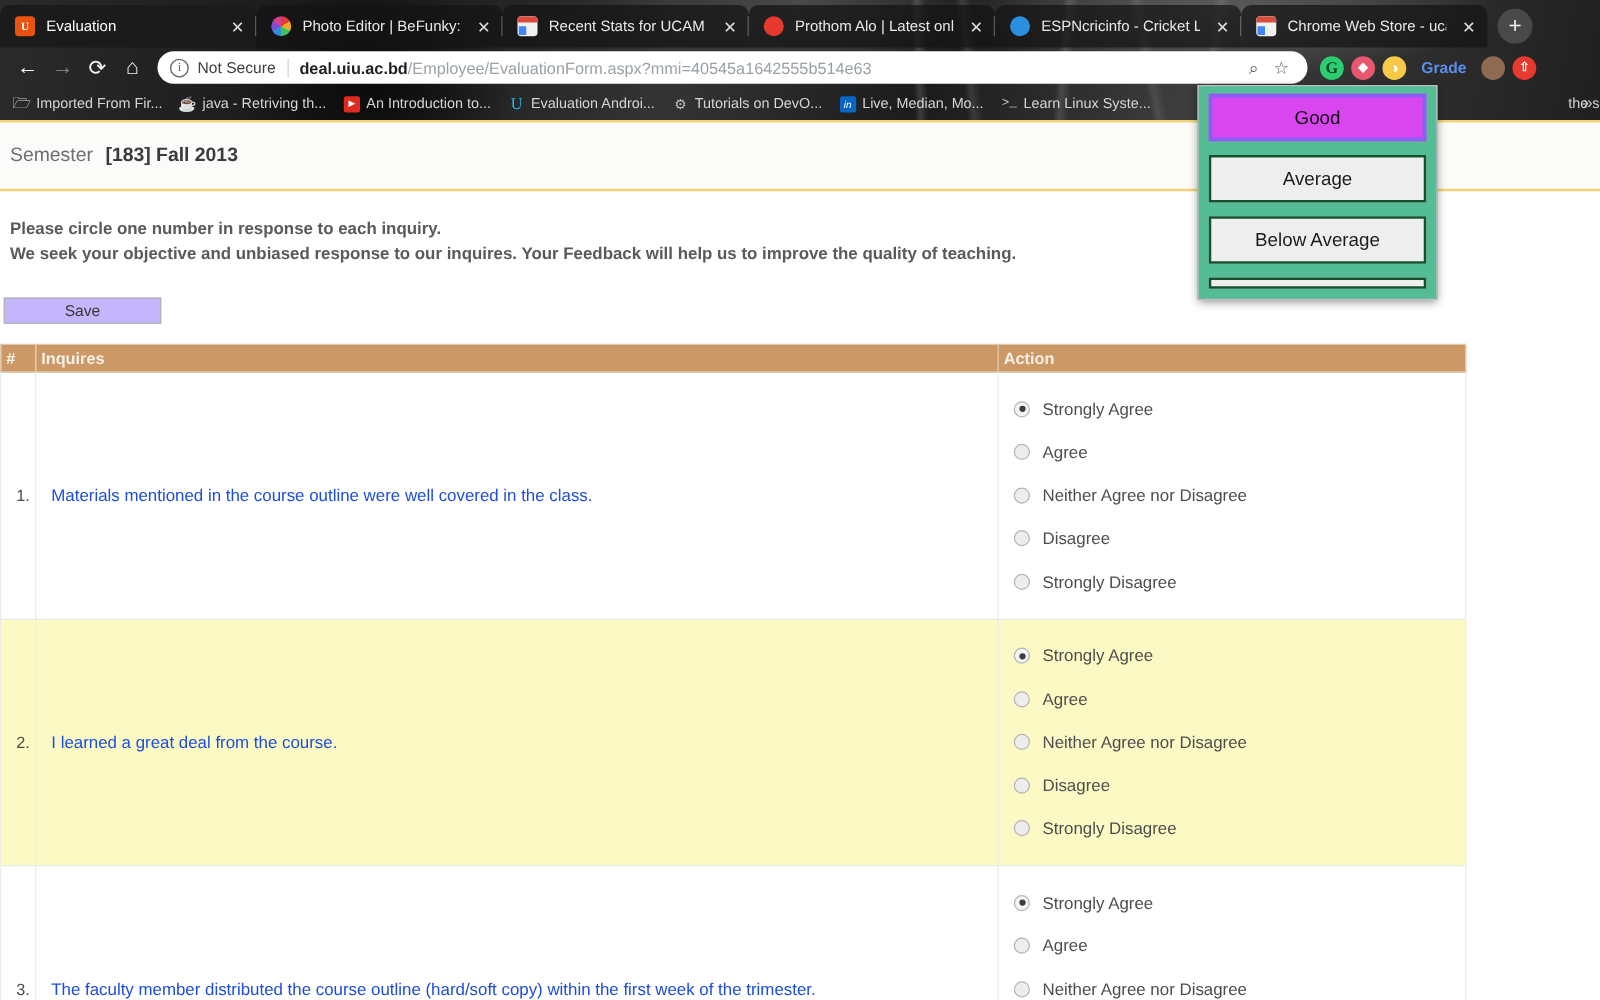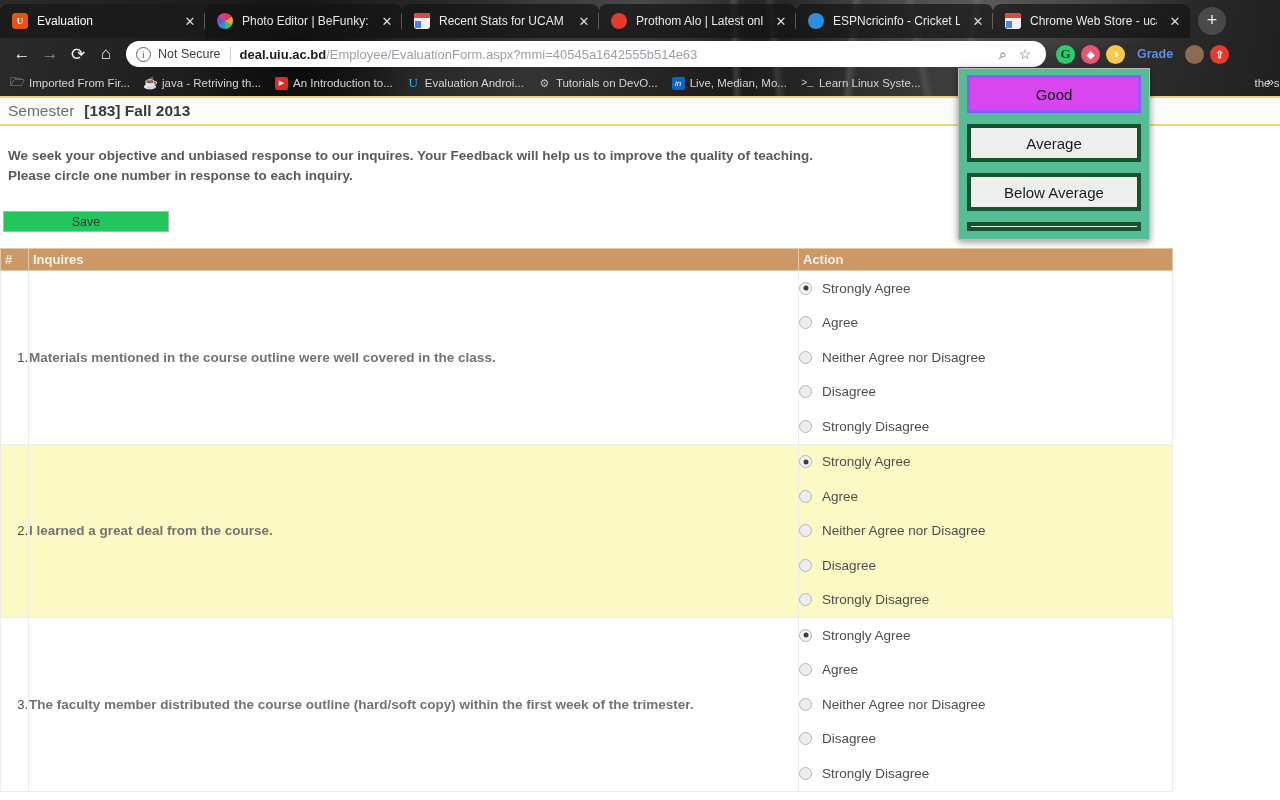--- a/index.html
+++ b/index.html
@@ -202,21 +202,21 @@
   }
 
   
   #page {
     position: absolute; top: 96px; left: 0;
     width: 1280px; height: 704px;
     background: #ffffff;
     overflow: hidden;
   }
   #semesterbar {
-    height: 30px;
+    height: 57px;
     border-top: 2px solid #f2d37a;
     border-bottom: 2px solid #f2d37a;
     background: #fbfbf9;
     display: flex; align-items: center;
     padding-left: 8px;
     gap: 10px;
   }
   .lbl-muted { font-size: 15.5px; color: #6e6e6e; }
   .lbl-strong { font-size: 15.5px; color: #3a3a3a; font-weight: bold; }
   #grade-wrap { display: flex; align-items: center; gap: 10px; margin-left: 62px; }
@@ -236,23 +236,23 @@
   }
 
   #intro {
     margin: 20px 0 0 0;
     padding: 0 8px;
     font-size: 13.5px; font-weight: bold; color: #5a5a5a;
     line-height: 1.45;
   }
   #save-btn {
     margin: 26px 0 0 3px;
-    width: 166px; height: 21px;
+    width: 126px; height: 21px;
     border: 1px solid #b3b3b3;
-    background: #22c55e;
+    background: #c4b5fd;
     font-size: 12.5px; color: #3a3a3a;
     display: flex; align-items: center; justify-content: center;
   }
 
   
   #evaltable {
     margin-top: 16px;
     width: 1172px;
     border-collapse: collapse;
     table-layout: fixed;
@@ -264,29 +264,29 @@
     text-align: left;
     padding: 3px 4px;
     border: 1px solid #e2c9ab;
   }
   .col-num { width: 28px; }
   .col-inq { width: 770px; }
   .col-act { width: 374px; }
   #evaltable td {
     border: 1px solid #ececec;
     vertical-align: middle;
-    padding: 0;
+    padding: 12px;
   }
   td.c-num {
     font-size: 13px; color: #4a4a4a;
     text-align: right; padding-right: 6px;
     vertical-align: middle;
   }
   td.c-inq {
-    font-size: 13.5px; font-weight: bold; color: #737373;
+    font-size: 13.5px; font-weight: normal; color: #1d4ed8;
     padding-left: 3px;
   }
   td.c-act { padding: 9px 0 9px 6px; }
   tr.alt td { background: #fcfac4; }
   tr.alt td.c-inq, tr.alt td.c-num { background: #fcfac4; }
 
   .opt {
     display: flex; align-items: center;
     gap: 10px;
     height: 34.5px;
@@ -320,21 +320,21 @@
     z-index: 50;
     overflow: hidden;
     height: 172px;
   }
   .dd-item {
     height: 38px;
     margin-bottom: 11px;
     display: flex; align-items: center; justify-content: center;
     font-size: 15px; color: #1c1c1c;
     background: #eeeeee;
-    border: 4px solid #14532d;
+    border: 2px solid #14532d;
   }
   .dd-item.sel {
     background: #d946ef;
     border: 3px solid #8b5cf6;
     color: #121212;
   }
   .dd-item.partial {
     height: 9px;
     margin-bottom: 0;
     overflow: hidden;
@@ -441,22 +441,22 @@
 </div>
 
 <div id="page">
 
   <div id="semesterbar">
     <span class="lbl-muted">Semester</span>
     <span class="lbl-strong">[183] Fall 2013</span>
   </div>
 
   <div id="intro">
+    <div>Please circle one number in response to each inquiry.</div>
     <div>We seek your objective and unbiased response to our inquires. Your Feedback will help us to improve the quality of teaching.</div>
-    <div>Please circle one number in response to each inquiry.</div>
   </div>
 
   <div id="save-btn">Save</div>
 
   <table id="evaltable">
     <colgroup>
       <col class="col-num">
         <col class="col-inq">
         <col class="col-act">
     </colgroup>

